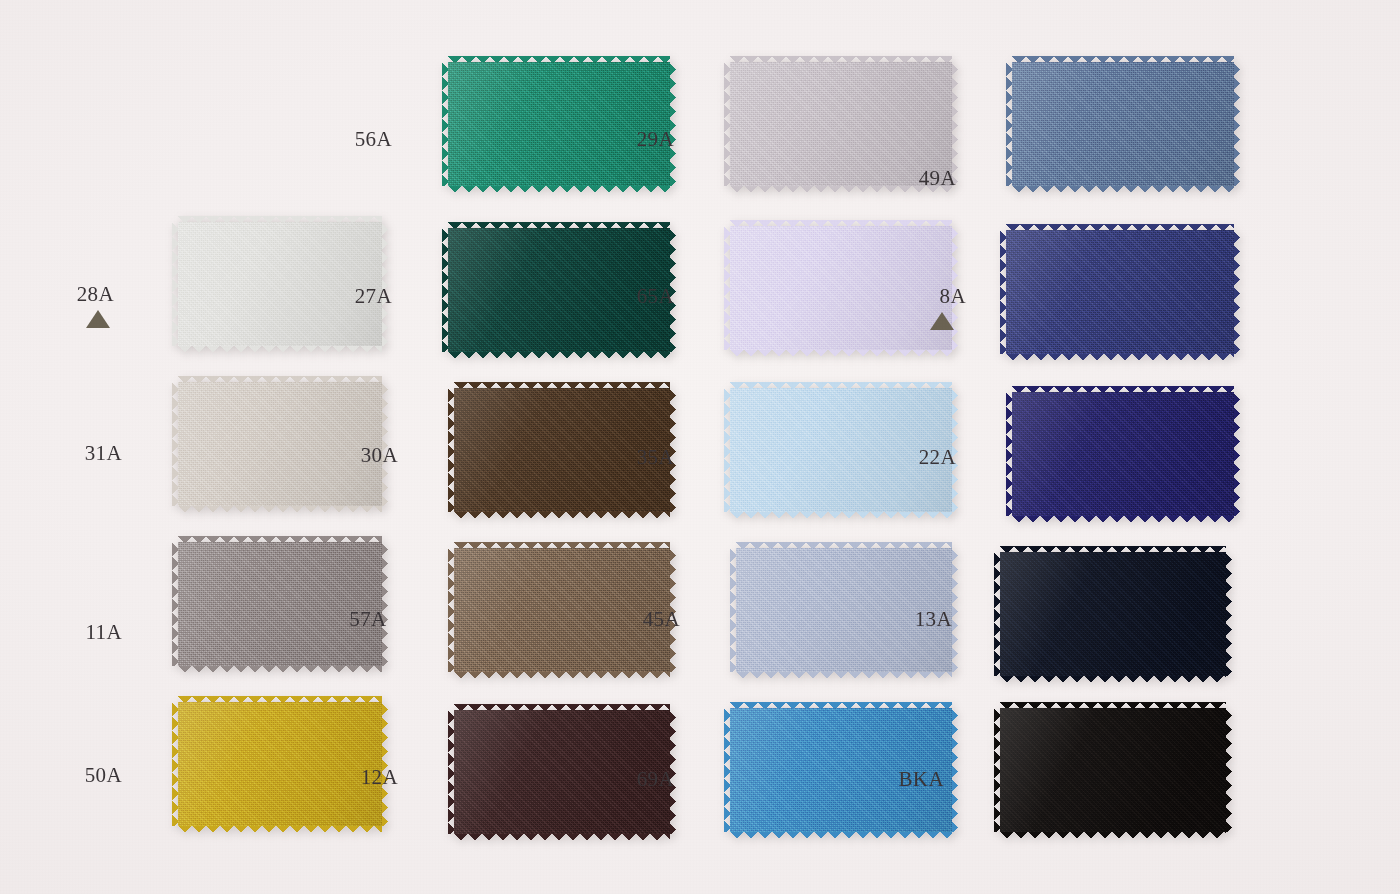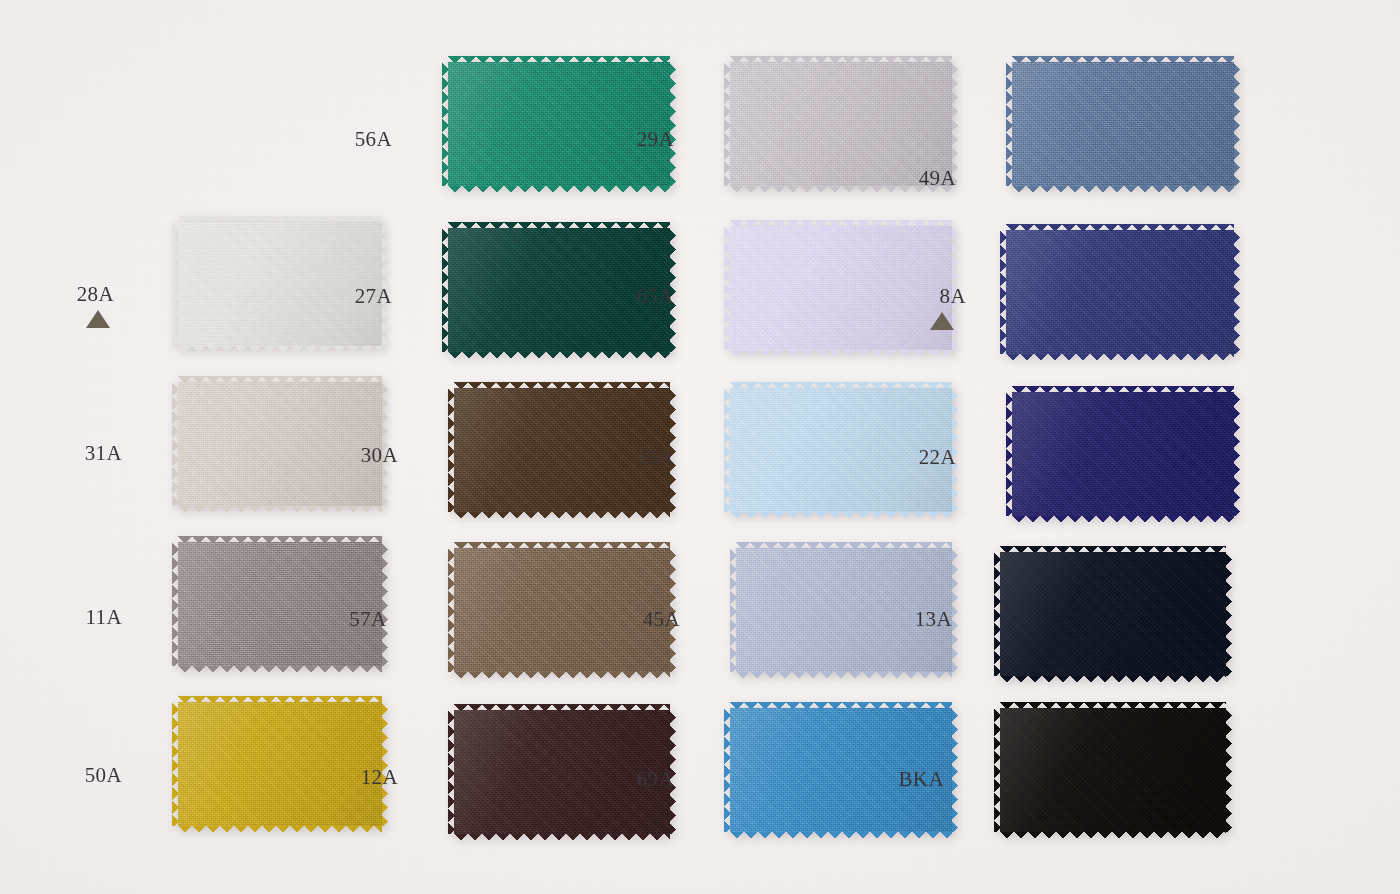--- a/index.html
+++ b/index.html
@@ -276,21 +276,21 @@
         <div class="body"></div>
         <div class="teeth top" style="top: -6px;"></div>
         <div class="teeth bottom" style="bottom: -6px;"></div>
         <div class="teeth left" style="left: -6px;"></div>
         <div class="teeth right" style="right: -6px;"></div>
         <div class="weave"></div>
         <div class="weave2"></div>
         <div class="sheen"></div>
       </div>
     </div>
-    <div class="label" style="left: 62px; top: 617px; width: 60px; color: rgb(58, 53, 56);">11A</div>
+    <div class="label" style="left: 62px; top: 632px; width: 60px; color: rgb(58, 53, 56);">11A</div>
     <div class="swatch-wrap" style="left: 178px; top: 542px; width: 204px; height: 124px;">
       <div class="swatch" style="--c: #938a89;">
         <div class="body"></div>
         <div class="teeth top" style="top: -6px;"></div>
         <div class="teeth bottom" style="bottom: -6px;"></div>
         <div class="teeth left" style="left: -6px;"></div>
         <div class="teeth right" style="right: -6px;"></div>
         <div class="weave"></div>
         <div class="weave2"></div>
         <div class="sheen"></div>

